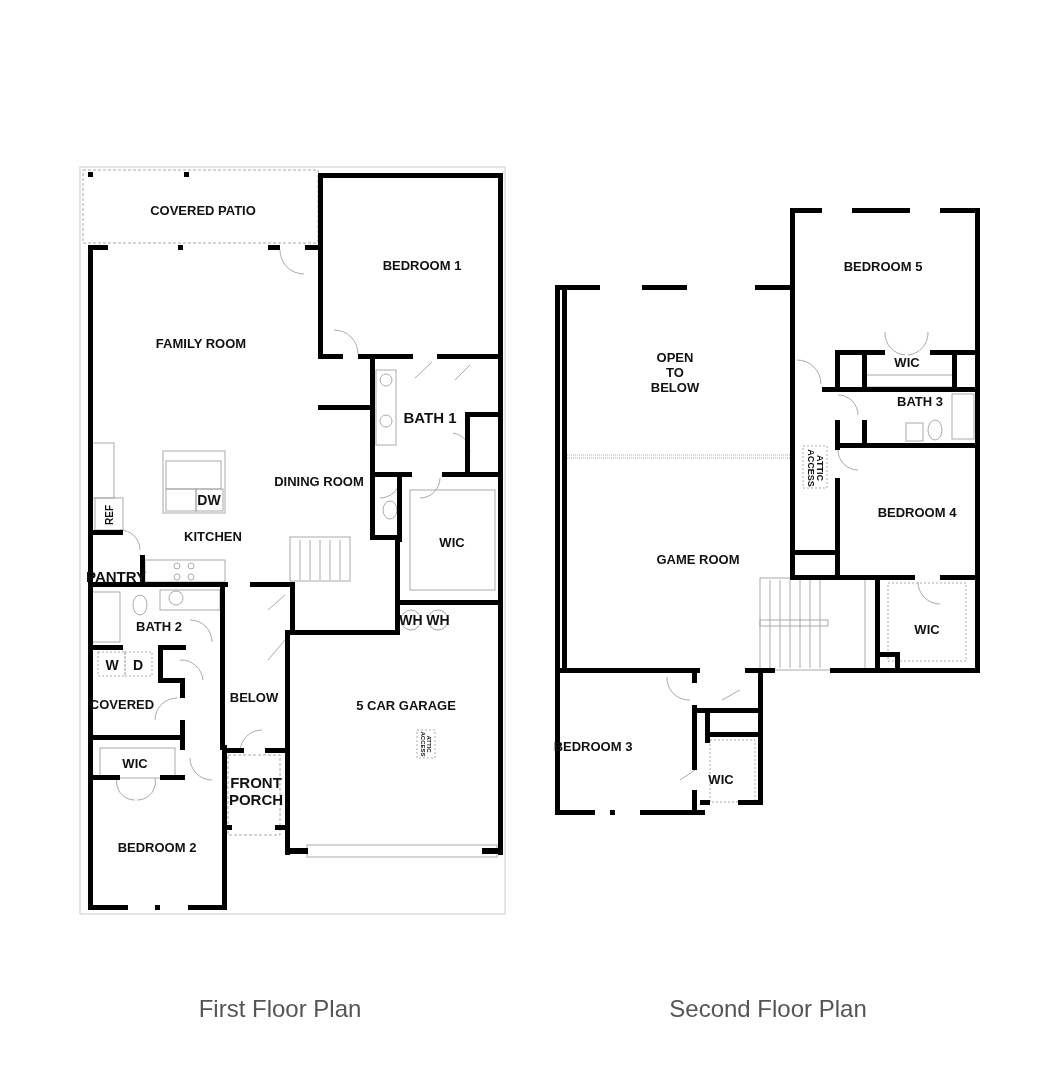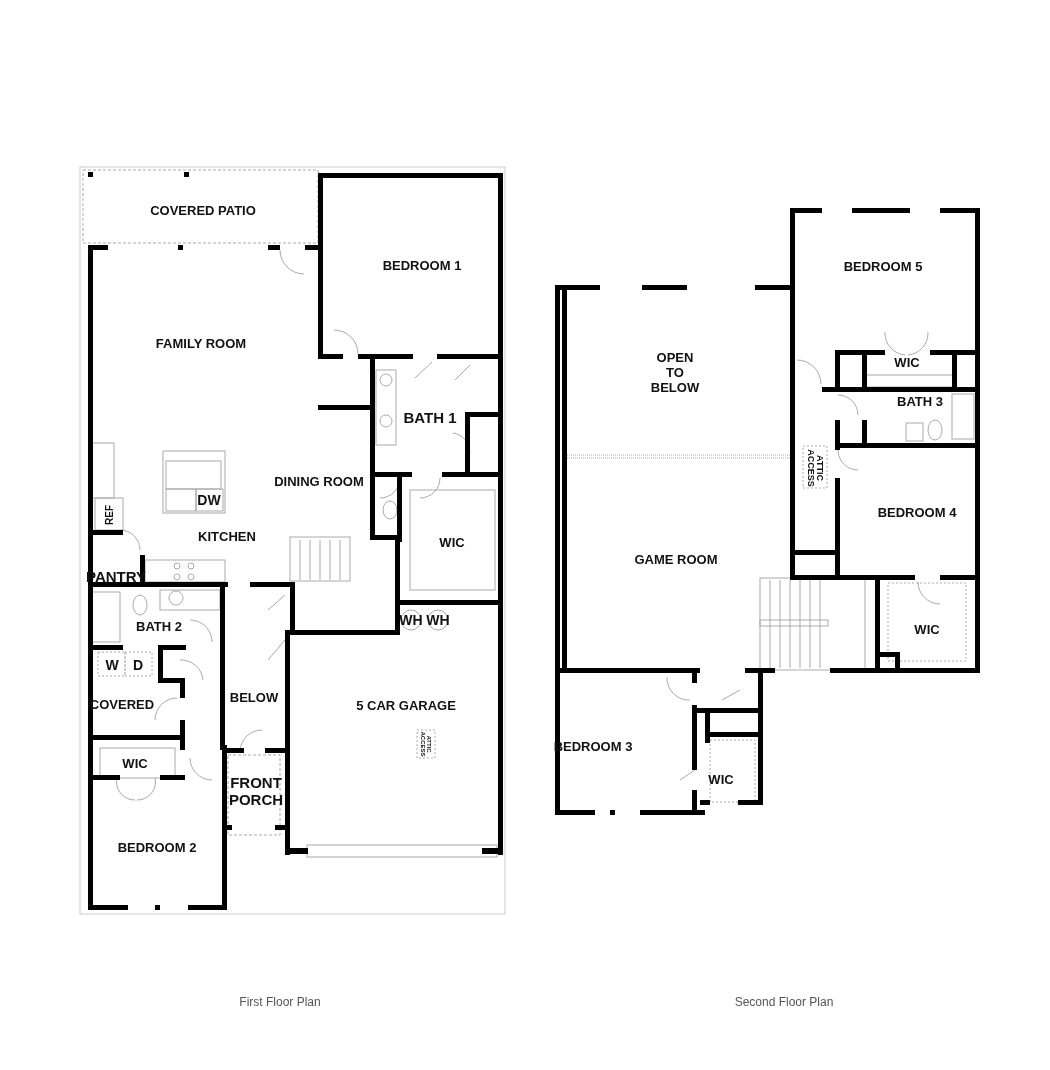--- a/index.html
+++ b/index.html
@@ -3,21 +3,21 @@
 <meta charset="utf-8">
 <style>
   html,body{margin:0;padding:0;background:#fff;}
   #stage{position:relative;width:1050px;height:1070px;overflow:hidden;background:#fff;}
   svg{position:absolute;left:0;top:0;}
   .room{position:absolute;font-family:"Liberation Sans",sans-serif;font-weight:bold;color:#111;text-align:center;white-space:nowrap;transform:translate(-50%,-50%);line-height:1.15;}
   .r13{font-size:13px;}
   .r11{font-size:15px;}
   .r10{font-size:14px;}
   .vert{position:absolute;font-family:"Liberation Sans",sans-serif;font-weight:bold;font-size:8px;color:#111;transform:translate(-50%,-50%) rotate(90deg);text-align:center;line-height:1.05;white-space:nowrap;}
-  .caption{position:absolute;font-family:"Liberation Sans",sans-serif;font-size:12px;color:#555;transform:translateX(-50%);top:995px;white-space:nowrap;}
+  .caption{position:absolute;font-family:"Liberation Sans",sans-serif;font-size:24px;color:#555;transform:translateX(-50%);top:995px;white-space:nowrap;}
 </style>
 </head>
 <body>
 
 <div id="stage">
 
   <svg width="1050" height="1070">
     <g fill="none" stroke="#aaa" stroke-width="1">
 
       <rect x="83" y="170" width="235" height="73" stroke-dasharray="3,2"></rect>
@@ -235,21 +235,21 @@
       <rect x="738" y="800" width="25" height="5"></rect>
       <rect x="692" y="673" width="5" height="10"></rect>
     </g>
   </svg>
 
   <div class="room r13" style="left:203px;top:211px">COVERED PATIO</div>
   <div class="room r13" style="left:422px;top:266px">BEDROOM 1</div>
   <div class="room r13" style="left:201px;top:344px">FAMILY ROOM</div>
   <div class="room r11" style="left:430px;top:418px">BATH 1</div>
   <div class="room r13" style="left:319px;top:482px">DINING ROOM</div>
-  <div class="room r13" style="left:227px;top:537px">KITCHEN</div>
+  <div class="room r13" style="left:213px;top:537px">KITCHEN</div>
   <div class="room r11" style="left:116px;top:577px">PANTRY</div>
   <div class="vert" style="left:110px;top:515px;font-size:10px;transform:translate(-50%,-50%) rotate(-90deg)">REF</div>
   <div class="room r10" style="left:209px;top:500px">DW</div>
   <div class="room r13" style="left:452px;top:543px">WIC</div>
   <div class="room r13" style="left:159px;top:627px">BATH 2</div>
   <div class="room r10" style="left:112px;top:665px">W</div>
   <div class="room r10" style="left:138px;top:665px">D</div>
   <div class="room r13" style="left:122px;top:705px">COVERED</div>
   <div class="room r13" style="left:254px;top:698px">BELOW</div>
   <div class="room r13" style="left:135px;top:764px">WIC</div>
@@ -264,28 +264,28 @@
   <div class="vert" style="left:426px;top:744px;font-size:6px">
     <div>ATTIC</div>
     <div>ACCESS</div>
   </div>
 
   <div class="room r13" style="left:675px;top:373px">
     <div>OPEN</div>
     <div>TO</div>
     <div>BELOW</div>
   </div>
-  <div class="room r13" style="left:676px;top:560px">GAME ROOM</div>
+  <div class="room r13" style="left:698px;top:560px">GAME ROOM</div>
   <div class="room r13" style="left:883px;top:267px">BEDROOM 5</div>
   <div class="room r13" style="left:907px;top:363px">WIC</div>
   <div class="room r13" style="left:920px;top:402px">BATH 3</div>
   <div class="vert" style="left:815px;top:468px;font-size:9px">
     <div>ATTIC</div>
     <div>ACCESS</div>
   </div>
   <div class="room r13" style="left:917px;top:513px">BEDROOM 4</div>
   <div class="room r13" style="left:927px;top:630px">WIC</div>
   <div class="room r13" style="left:593px;top:747px">BEDROOM 3</div>
   <div class="room r13" style="left:721px;top:780px">WIC</div>
 
   <div class="caption" style="left:280px">First Floor Plan</div>
-  <div class="caption" style="left:784px">Second Floor Plan</div>
+  <div class="caption" style="left:768px">Second Floor Plan</div>
 </div>
 
 </body></html>

